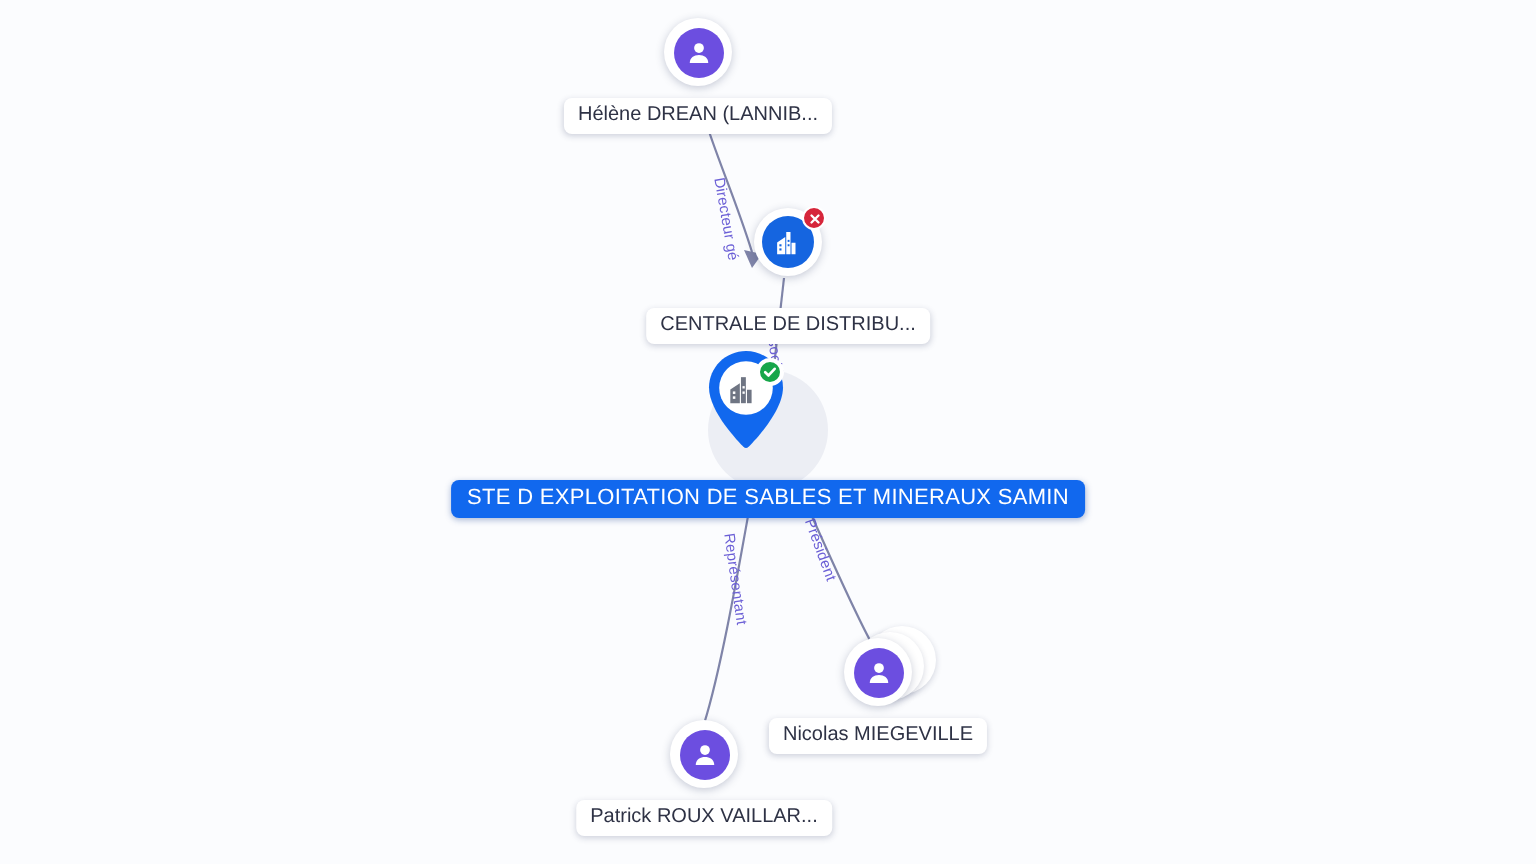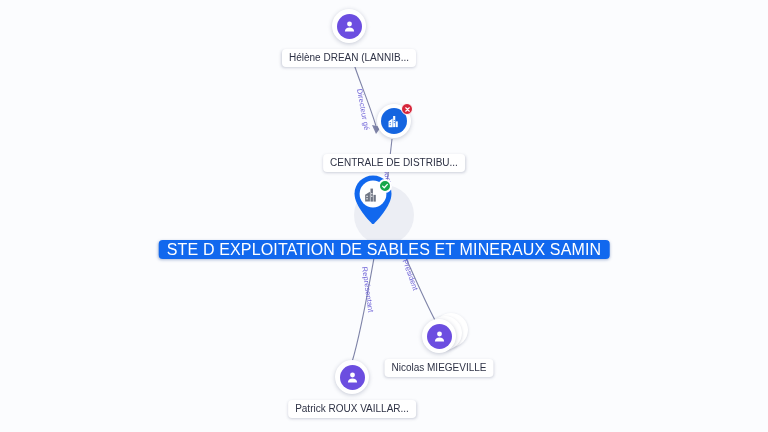--- a/index.html
+++ b/index.html
@@ -141,21 +141,21 @@
     border-radius: 50%;
     background: #eceef4;
   }
   .pin-wrap { position: relative; width: 44px; height: 52px; }
   .focus-label {
     position: absolute;
     left: 50%;
     top: 40px;
     transform: translateX(-50%);
     white-space: nowrap;
-    font-size: 16px;
+    font-size: 11px;
     line-height: 13px;
     padding: 3px 8px;
     border-radius: 4px;
     background: #1168ee;
     color: #ffffff;
     box-shadow: 0 1px 3px rgba(20,60,140,.35);
     letter-spacing: .15px;
   }
   .focus-badge {
     position: absolute;

